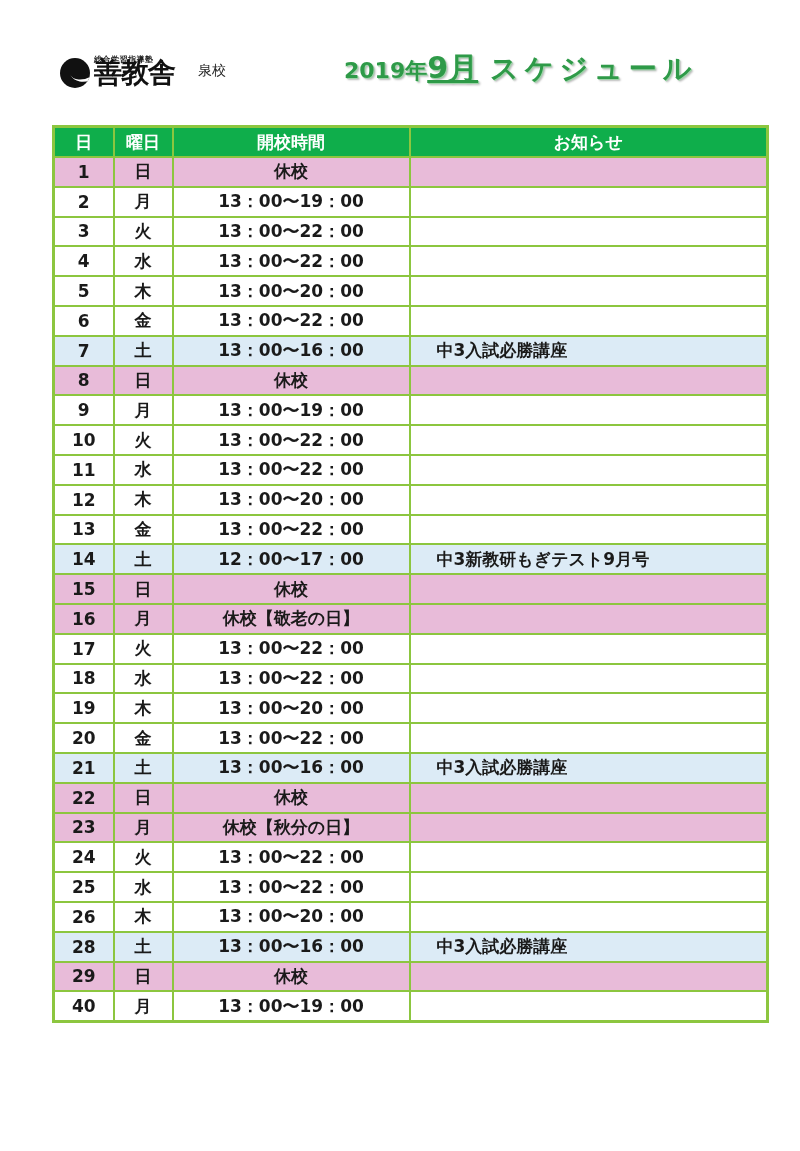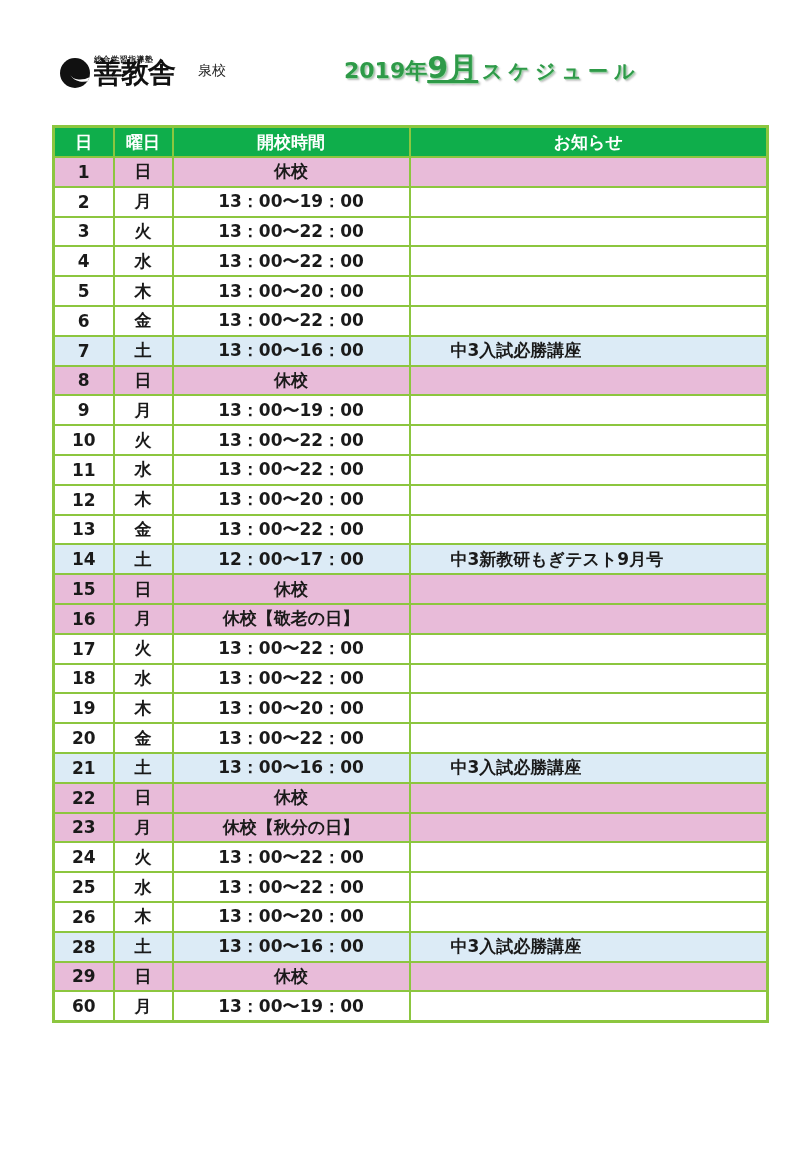--- a/index.html
+++ b/index.html
@@ -8,27 +8,27 @@
   .logo { position:absolute; left:60px; top:46px; width:190px; height:46px; }
   .logo-sub { position:absolute; left:34px; top:0; font-size:8px; font-weight:bold; color:#222; letter-spacing:0.5px;margin-top:8px; }
   .logo-mark { position:absolute; left:0; top:12px; width:30px; height:30px; border-radius:50%; background:#111; overflow:hidden; }
   .logo-mark::after { content:""; position:absolute; left:8px; top:-6px; width:34px; height:26px; border-radius:50%; border-bottom:3px solid #fff; transform:rotate(-30deg); }
   .logo-name { position:absolute; left:34px; top:8px; font-size:28px; font-weight:bold; color:#111; letter-spacing:-1px; }
   .logo-branch { position:absolute; left:138px; top:16px; font-size:14px; color:#222; }
   .title { position:absolute; left:344px; top:48px; color:#2e9a48; font-weight:bold;
            text-shadow:1px 1px 0 #9fd3a9, 2px 2px 2px #bbb; white-space:nowrap; }
   .title .year { font-size:22px; }
   .title .month { font-size:30px;text-decoration:underline; }
-  .title .rest { font-size:20px; letter-spacing:6px; margin-left:4px; }
+  .title .rest { font-size:28px; letter-spacing:6px; margin-left:12px; }
   table { position:absolute; left:52px; top:125px; width:714px; border-collapse:collapse;
           border:3px solid #8cc63f; table-layout:fixed; }
   th, td { border:2px solid #8cc63f; height:27.8px; padding:0; font-weight:bold; font-size:17px;
            text-align:center; white-space:nowrap; }
   th { background:#0fae4b; color:#ffffff; font-size:17px; height:28px; }
-  td.notice { text-align:left; padding-left:40px; }
+  td.notice { text-align:left; padding-left:26px; }
   tr.closed td { background:#e8bbd9; }
   tr.sat td { background:#dcebf6; }
   tr.normal td { background:#ffffff; }
   col.c-day { width:60px; } col.c-wd { width:59px; } col.c-time { width:237px; } col.c-note { width:358px; }
 </style>
 </head>
 <body>
 
 <div class="logo">
   <span class="logo-sub">総合学習指導塾</span>
@@ -219,19 +219,19 @@
         <td>13：00〜16：00</td>
         <td class="notice">中3入試必勝講座</td>
       </tr>
       <tr class="closed">
         <td>29</td>
         <td>日</td>
         <td>休校</td>
         <td class="notice"></td>
       </tr>
       <tr class="normal">
-        <td>60</td>
+        <td>40</td>
         <td>月</td>
         <td>13：00〜19：00</td>
         <td class="notice"></td>
       </tr>
     </tbody>
 </table>
 
 </body></html>

